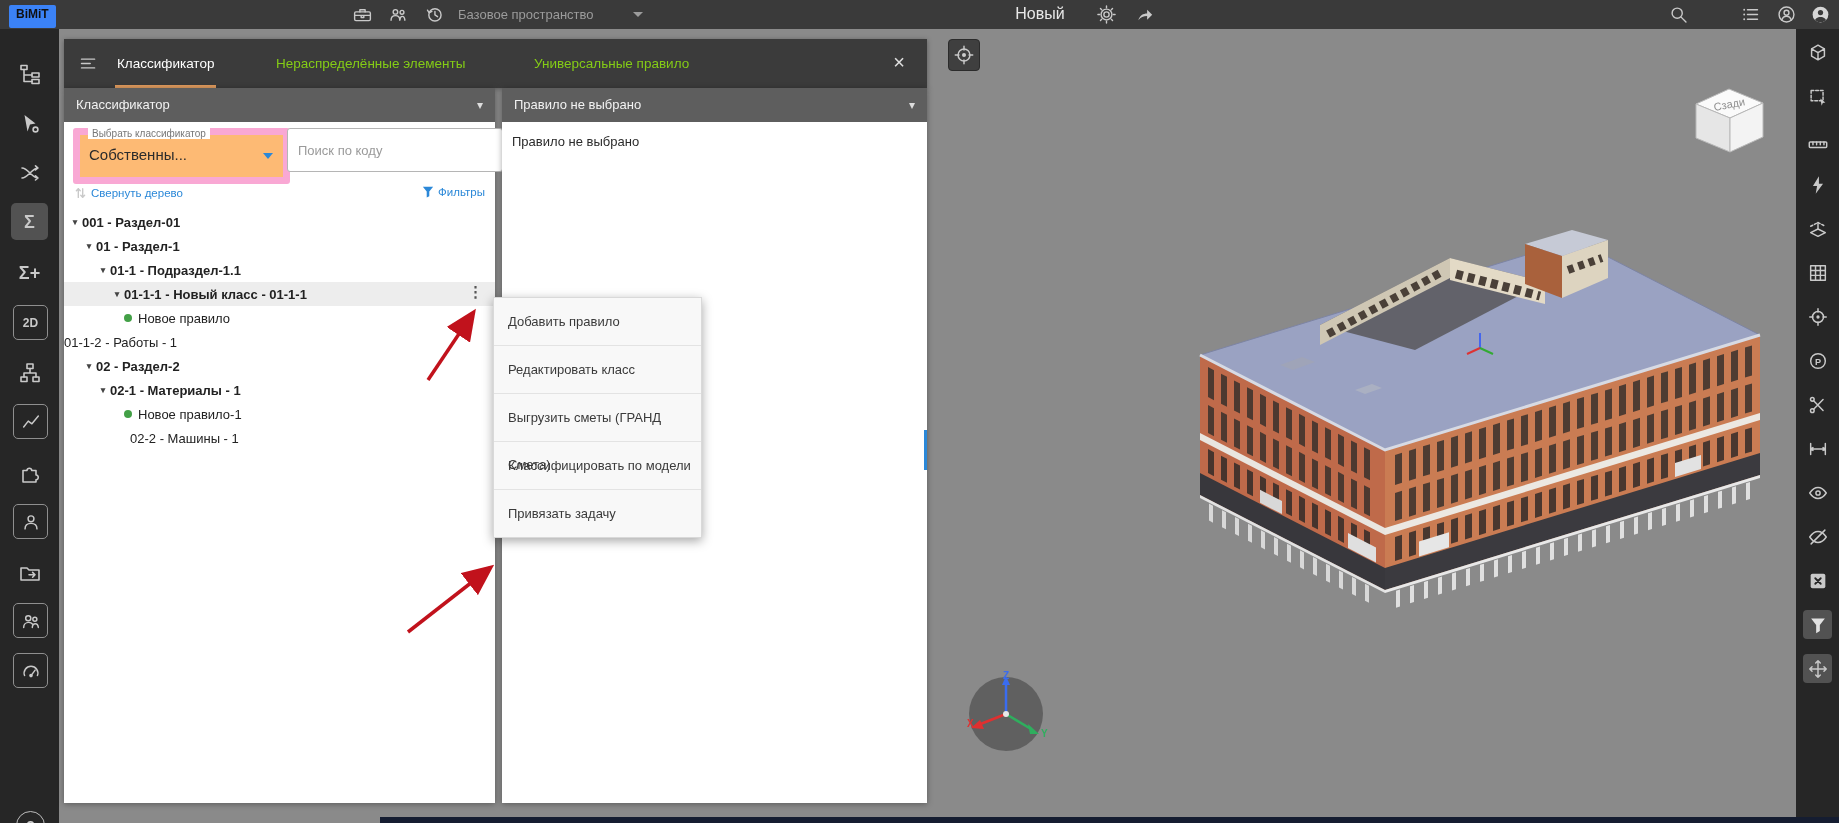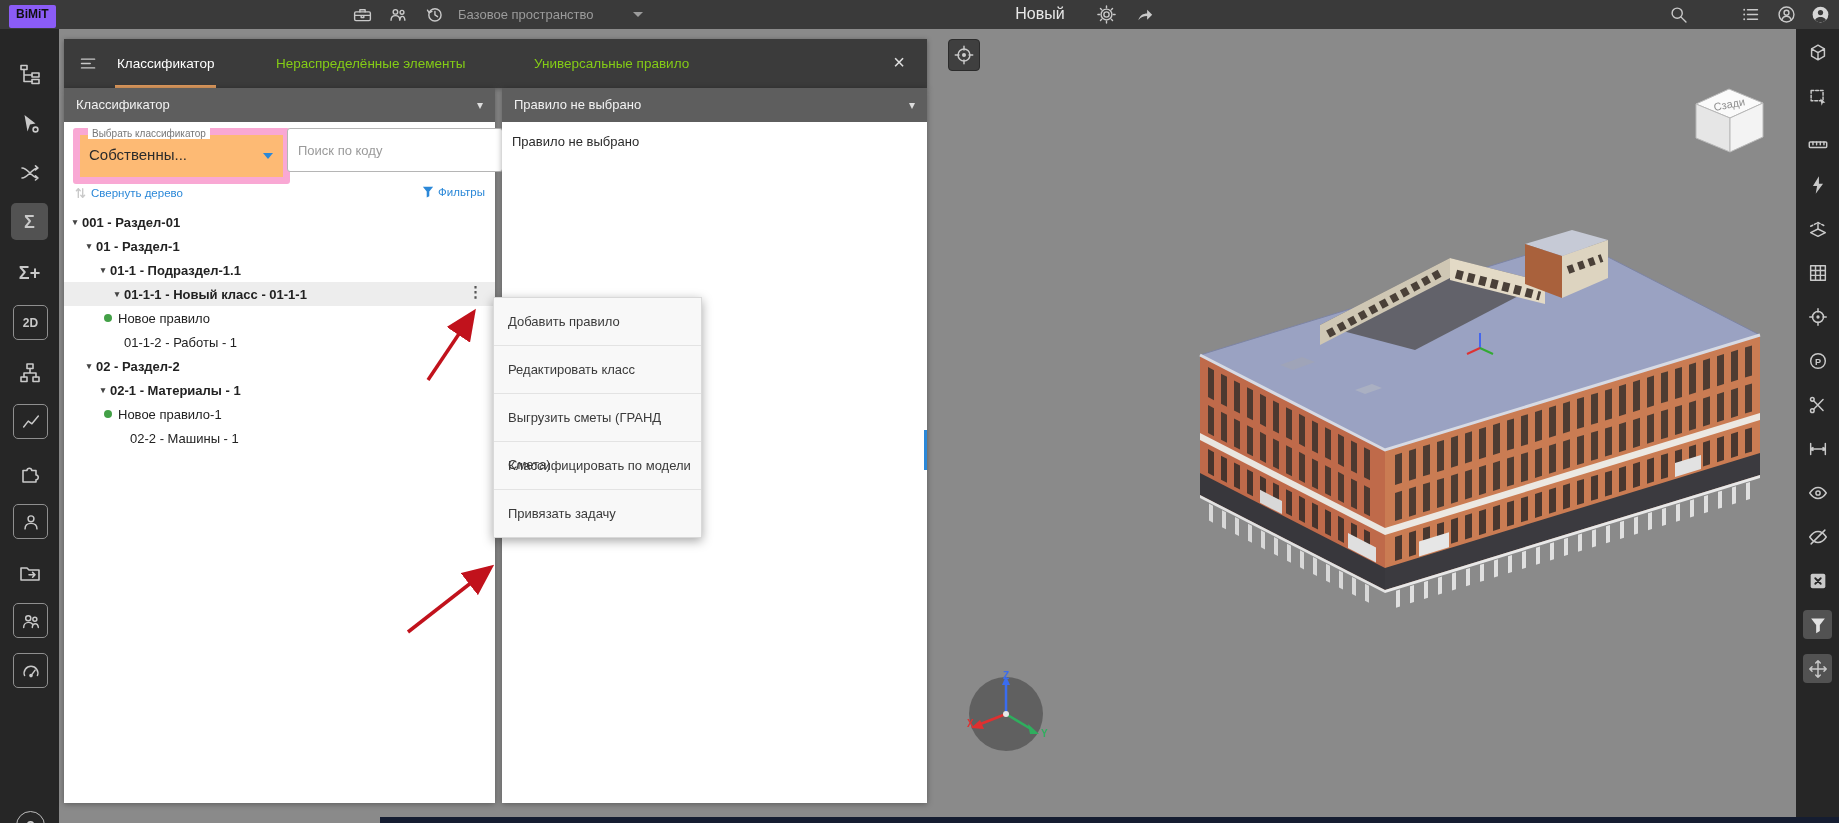--- a/index.html
+++ b/index.html
@@ -1,21 +1,21 @@
 <!DOCTYPE html>
 <html><head>
 <meta charset="utf-8">
 <style>
   html,body{margin:0;padding:0}
   body{font-family:"Liberation Sans",sans-serif;background:#555}
   #app{position:relative;width:1839px;height:823px;background:#8a8a8a;overflow:hidden}
   svg.ic{display:block;stroke:#c9c9c9;fill:none;stroke-width:1.6;stroke-linecap:round;stroke-linejoin:round}
   
   #topbar{position:absolute;left:0;top:0;width:1839px;height:29px;background:#3a3a3a;z-index:8}
-  #logo{position:absolute;left:9px;top:5px;height:19px;background:#8b5cf6;color:#101010;font-weight:700;font-size:12px;padding:2px 7px;border-radius:2px;line-height:15px}
+  #logo{position:absolute;left:9px;top:5px;height:19px;background:#3b82f6;color:#101010;font-weight:700;font-size:12px;padding:2px 7px;border-radius:2px;line-height:15px}
   .tbic{position:absolute;top:4px;width:21px;height:21px}
   #tb-workspace{position:absolute;left:458px;top:7px;color:#9b9b9b;font-size:13px}
   #tb-ws-caret{position:absolute;left:633px;top:12px;width:0;height:0;border-left:5px solid transparent;border-right:5px solid transparent;border-top:5px solid #9b9b9b}
   #tb-title{position:absolute;left:985px;top:5px;width:110px;text-align:center;color:#e8e8e8;font-size:16px}
   
   #lbar{position:absolute;left:0;top:29px;width:59px;height:794px;background:#262626;z-index:5}
   #rbar{position:absolute;left:1796px;top:29px;width:43px;height:794px;background:#262626;z-index:5}
   .ltool{position:absolute;left:11px;width:37px;height:37px;display:flex;align-items:center;justify-content:center;color:#c9c9c9;border-radius:5px}
   .ltool.boxed{border:1px solid #8f8f8f;width:33px;height:33px;left:13px}
   .ltool.active{background:#525252;color:#fff}
@@ -52,21 +52,21 @@
   #clf-search::placeholder{color:#9a9a9a}
   #link-collapse{position:absolute;left:10px;top:98px;color:#2b88d8;font-size:11.5px;display:flex;align-items:center;gap:4px}
   #link-filters{position:absolute;right:10px;top:98px;color:#2b88d8;font-size:11.5px;display:flex;align-items:center;gap:4px}
   
   #tree{position:absolute;left:0;top:122px;right:0}
   .trow{position:relative;height:24px;display:flex;align-items:center;font-size:13px;color:#222}
   .trow.bold{font-weight:700}
   .trow.sel{background:#ededed}
   .tcaret{width:14px;font-size:9px;color:#444;text-align:center;flex:0 0 14px}
   .lv0{padding-left:4px}.lv1{padding-left:18px}.lv2{padding-left:32px}.lv3{padding-left:46px}
-  .lv2n{padding-left:66px}.lv3n{padding-left:60px}.lvr{padding-left:40px}
+  .lv2n{padding-left:66px}.lv3n{}.lvr{padding-left:60px}
   .gdot{width:8px;height:8px;border-radius:50%;background:#43a047;margin-right:6px;flex:0 0 8px}
   .dots{position:absolute;right:12px;top:1px;color:#555;font-size:15px;font-weight:700;cursor:pointer}
   
   #rule-empty{position:absolute;left:10px;top:46px;font-size:13px;color:#2b2b2b}
   #p2-scrollhint{position:absolute;left:924px;top:430px;width:3px;height:40px;background:#2b88d8;z-index:11}
   
   #ctxmenu{position:absolute;left:493px;top:297px;width:207px;background:#f8f8f8;border:1px solid #d9d9d9;box-shadow:0 3px 10px rgba(0,0,0,.35);z-index:20}
   .mitem{height:47px;line-height:47px;padding-left:14px;font-size:13px;color:#3a3a3a;border-bottom:1px solid #e3e3e3;background:#f8f8f8;cursor:pointer}
   .mitem:last-child{border-bottom:none}
   #arrows{position:absolute;left:0;top:0;z-index:30;pointer-events:none}

